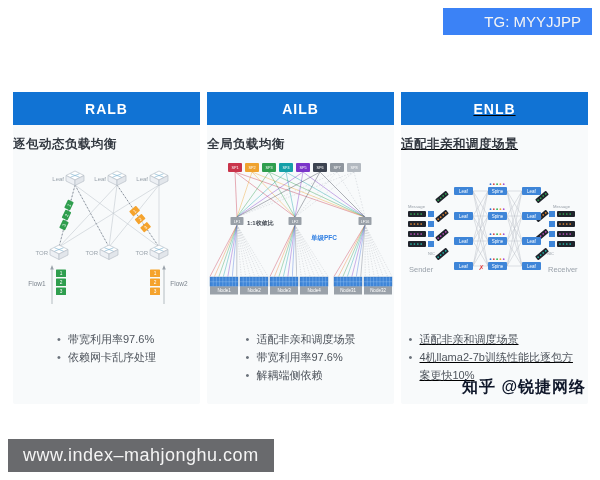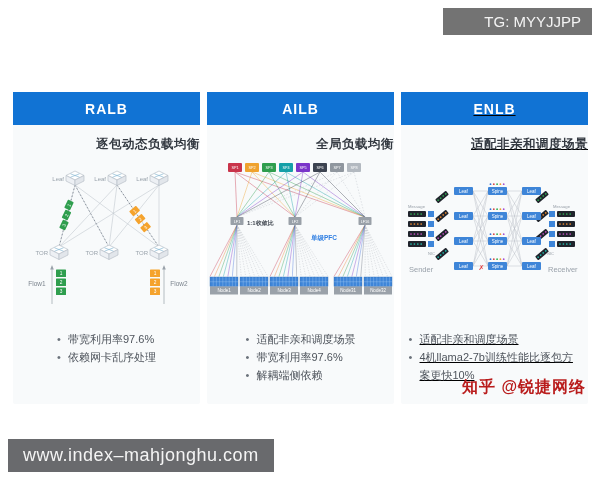--- a/index.html
+++ b/index.html
@@ -21,39 +21,39 @@
   .panels{
     position:absolute;left:13px;top:92px;width:574px;height:312px;
     display:grid;grid-template-columns:1fr 1fr 1fr;gap:7px;
   }
   .panel{position:relative;border-radius:2px;}
   .hdr{
     height:33px;display:flex;align-items:center;justify-content:center;
     color:#ffffff;font-size:14px;font-weight:bold;letter-spacing:1px;
   }
   .subtitle{
-    margin-top:11px;text-align:right;font-size:12.5px;font-weight:bold;
+    margin-top:11px;text-align:left;font-size:12.5px;font-weight:bold;
     color:#343a42;letter-spacing:.5px;
   }
   .diagram{display:block;width:187px;height:155px;margin:6px auto 0;}
   ul.bullets{
     margin:16px auto 0;padding:0;list-style:none;width:fit-content;max-width:172px;
   }
   ul.bullets li{
     position:relative;padding-left:11px;font-size:11px;line-height:1.65;color:#4e545c;
   }
   ul.bullets li::before{content:"\2022";position:absolute;left:0;color:#6b727b;}
   text{font-family:"Liberation Sans","DejaVu Sans",sans-serif;}
 </style>
 </head>
 <body>
 
-<div class="badge tg" style="background: #737373; padding-left: 41px;">TG: MYYJJPP</div>
+<div class="badge tg" style="background: #3b82f6; padding-left: 41px;">TG: MYYJJPP</div>
 <div class="badge site" style="background: rgb(105, 106, 109);">www.index–mahjonghu.com</div>
-<div class="zhihu" style="color: #b91c1c;">知乎 @锐捷网络</div>
+<div class="zhihu" style="color: #0f172a;">知乎 @锐捷网络</div>
 
 <div class="panels">
 
   <div class="panel" style="background: rgb(248, 250, 251);">
     <div class="hdr" style="background: rgb(17, 115, 212);">RALB</div>
     <div class="subtitle">逐包动态负载均衡</div>
 
     <svg class="diagram" viewBox="0 0 187 155">
       <defs>
         <g id="sw">

